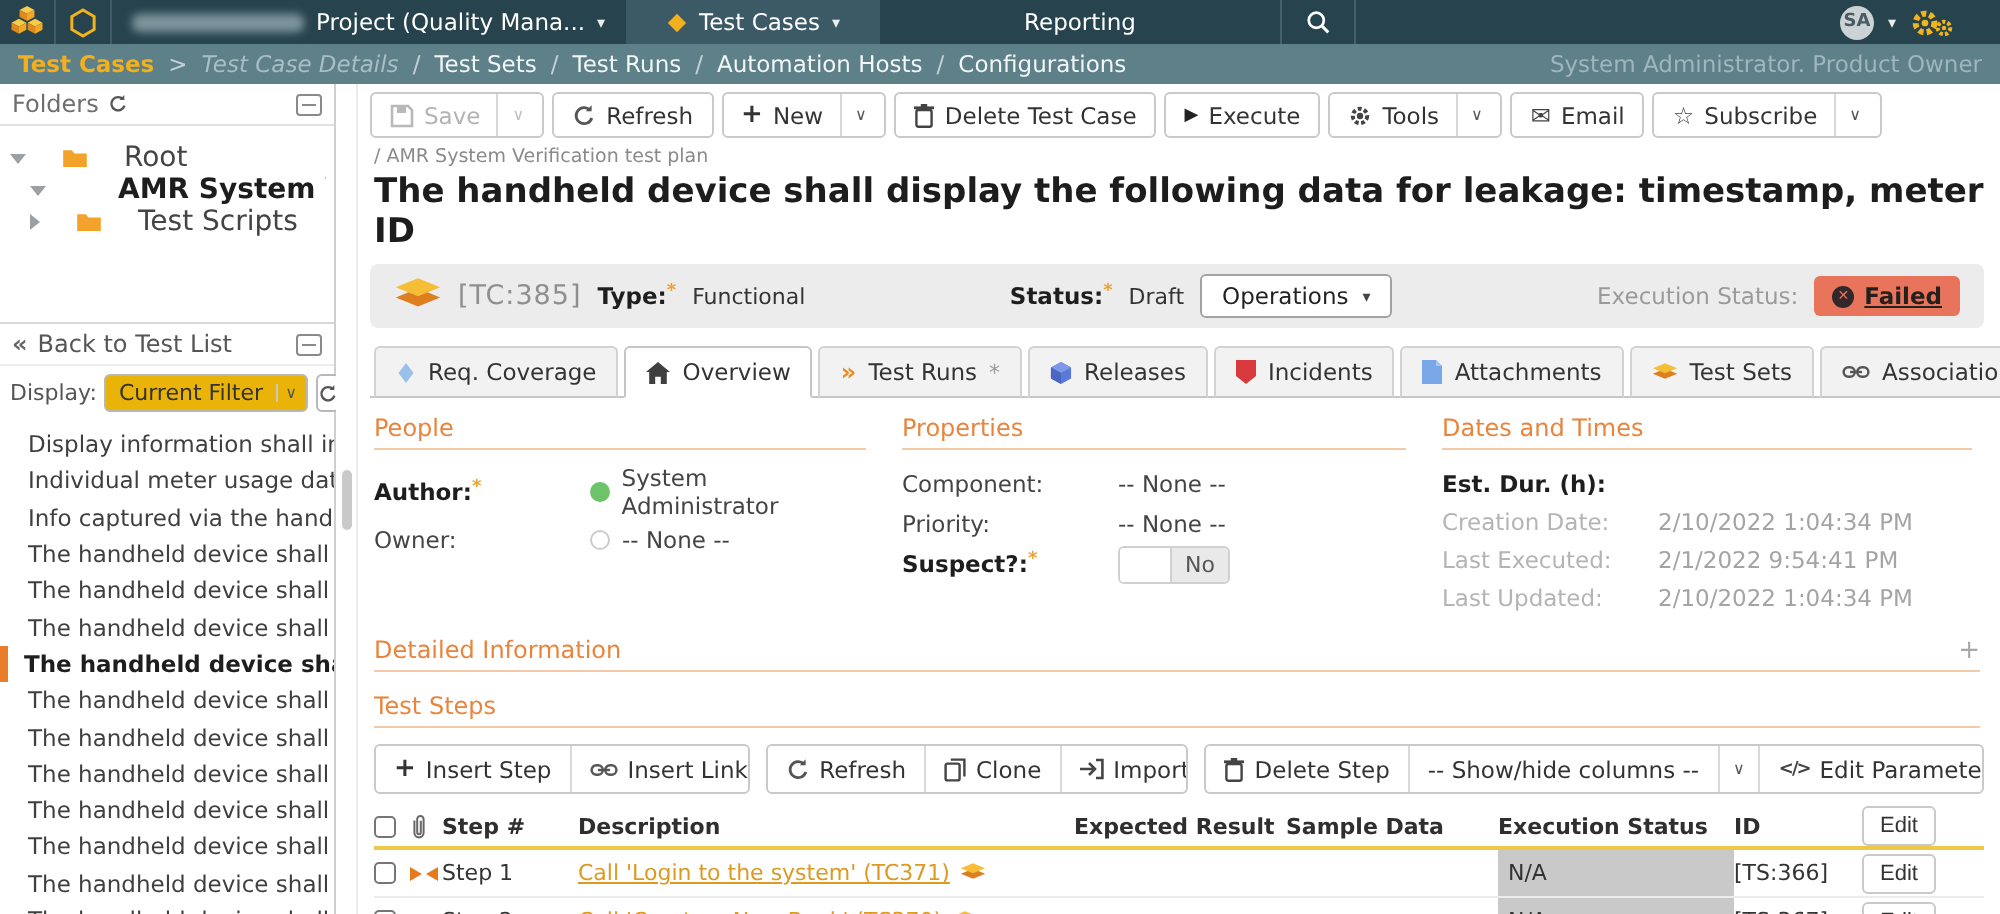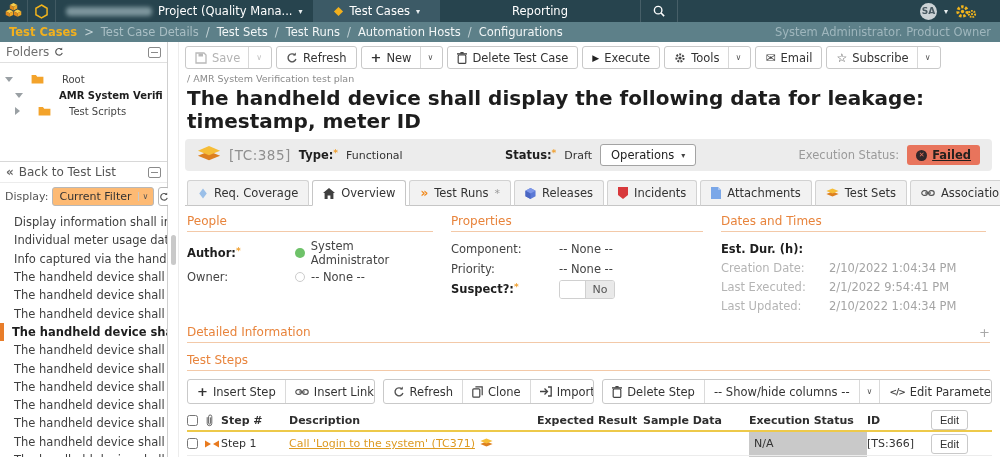--- a/index.html
+++ b/index.html
@@ -17,62 +17,62 @@
   .nav-reporting { width:200px; }
   .nav-search { width:38px; border-left:1px solid rgba(255,255,255,.15); border-right:1px solid rgba(255,255,255,.15); cursor:pointer; }
   .caret { font-size:8px; color:#e8eef0; }
   .nav-right { margin-left:auto; display:flex; align-items:center; gap:7px; padding-right:23px; }
   .avatar { width:17px; height:17px; border-radius:50%; background:#ccd3d6; color:#4a5b63; font-size:9px; font-weight:bold; display:flex; align-items:center; justify-content:center; }
   .gears { display:flex; align-items:center; }
 
   
   .breadcrumb { height:20px; background:#5d8089; display:flex; align-items:center; padding:0 9px; gap:7px; font-size:11.5px; color:#eef3f4; white-space:nowrap; }
   .bc-active { color:#f2b01e; font-weight:bold; cursor:pointer; }
-  .bc-muted { color:#a9bec4; }
+  .bc-muted { color:#a9bec4;font-style:italic; }
   .bc-sep { color:#c3d2d6; }
   .bc-link { color:#f2f6f7; cursor:pointer; }
   .bc-user { margin-left:auto; color:#9fb6bd; }
 
   
   .layout { display:flex; height:415px; }
   .sidebar { width:168px; border-right:1px solid #cfcfcf; display:flex; flex-direction:column; background:#fff; }
   .panel-head { height:21px; display:flex; align-items:center; gap:5px; padding:0 6px; color:#6e6e6e; border-bottom:1px solid #e0e0e0; font-size:12px; flex-shrink:0; }
   .collapse-box { margin-left:auto; width:13px; height:11px; border:1px solid #8a8a8a; border-radius:2px; position:relative; cursor:pointer; }
   .collapse-box::after { content:""; position:absolute; left:2px; right:2px; top:4px; height:1.5px; background:#8a8a8a; }
   .tree { padding:8px 4px 0 5px; height:98px; flex-shrink:0; }
-  .tree-row { display:flex; align-items:center; gap:18px; height:16px; font-size:10px; color:#444; white-space:nowrap; overflow:hidden; cursor:pointer; }
+  .tree-row { display:flex; align-items:center; gap:18px; height:16px; font-size:14px; color:#444; white-space:nowrap; overflow:hidden; cursor:pointer; }
   .tree-row.lvl1 { padding-left:10px; }
   .tree-row.sel { font-weight:bold; color:#1d1d1d; }
   .tri-open { width:0; height:0; border-left:4px solid transparent; border-right:4px solid transparent; border-top:5px solid #9aa0a4; flex-shrink:0; }
   .tri-closed { width:0; height:0; border-top:4px solid transparent; border-bottom:4px solid transparent; border-left:5px solid #9aa0a4; flex-shrink:0; }
   .back-head { border-top:1px solid #d8d8d8; border-bottom:1px solid #ececec; height:22px; color:#555; font-size:12px; gap:5px; padding:0 6px; display:flex; align-items:center; flex-shrink:0; }
   .back-arrows { font-weight:bold; color:#666; cursor:pointer; }
   .display-row { display:flex; align-items:center; gap:4px; padding:4px 5px; font-size:11px; color:#555; flex-shrink:0; }
-  .mini-select { display:flex; align-items:center; border:1px solid #b8b8b8; border-radius:3px; height:19px; background:#fdba74; font-size:11px; color:#333; cursor:pointer; }
+  .mini-select { display:flex; align-items:center; border:1px solid #b8b8b8; border-radius:3px; height:19px; background:#eab308; font-size:11px; color:#333; cursor:pointer; }
   .mini-select .val { padding:0 6px; white-space:nowrap; }
   .mini-select .car { border-left:1px solid #c8c8c8; width:15px; text-align:center; color:#555; font-size:8px; }
   .mini-btn { width:22px; height:19px; border:1px solid #b8b8b8; border-radius:3px; background:#fff; display:flex; align-items:center; justify-content:center; cursor:pointer; }
   .tc-list { flex:1; overflow:hidden; padding-top:3px; }
   .tc-item { display:flex; align-items:center; gap:4px; height:18.3px; padding-left:6px; font-size:11.5px; color:#3f3f3f; white-space:nowrap; overflow:hidden; border-left:4px solid transparent; cursor:pointer; }
   .tc-item.selected { border-left-color:#e87d2a; font-weight:bold; color:#1e1e1e; padding-left:4px; }
   .splitter { width:11px; background:#fff; border-right:1px solid #ececec; display:flex; align-items:center; justify-content:center; }
   .splitter-handle { width:5px; height:30px; background:#c9c9c9; border-radius:3px; cursor:col-resize; }
 
   
   .main { flex:1; min-width:0; padding:2px 8px 0 6px; display:flex; flex-direction:column; overflow:hidden; }
   .toolbar { display:flex; gap:4px; align-items:center; margin-top:2px; }
   .btn { display:inline-flex; align-items:center; gap:5px; height:23px; padding:0 9px; border:1px solid #c9c9c9; border-radius:3px; background:#fff; font-size:11.5px; color:#333; cursor:pointer; white-space:nowrap; }
   .btn .seg { margin-left:3px; padding-left:7px; border-left:1px solid #d8d8d8; font-size:8px; color:#555; align-self:stretch; display:flex; align-items:center; }
   .btn.disabled { color:#b3b3b3; }
   .btn.disabled .seg { color:#c2c2c2; }
   .plus-ico { font-weight:bold; font-size:13px; color:#333; line-height:1; }
   .play-ico { font-size:9px; color:#222; }
   .glyph-ico { font-size:12px; color:#444; line-height:1; }
   .path { font-size:9.5px; color:#8a8a8a; margin:4px 0 2px 2px; }
-  .title { font-size:20px; font-weight:bold; color:#1d1d1d; margin:1px 0 6px 2px; line-height:1.15; }
+  .title { font-size:17px; font-weight:bold; color:#1d1d1d; margin:1px 0 6px 2px; line-height:1.15; }
   .tc-header { height:32px; background:#ececec; border-radius:4px; display:flex; align-items:center; gap:8px; padding:0 12px; flex-shrink:0; }
   .tc-id { color:#8f8f8f; font-size:13.5px; letter-spacing:.5px; }
   .lbl-req { font-weight:bold; font-size:11.5px; color:#1e1e1e; }
   .req-star { color:#f0a030; font-size:9px; vertical-align:top; }
   .hdr-val { font-size:11px; color:#333; }
   .hdr-spacer { flex:1; }
   .ops-btn { background:#fff; border:1px solid #a3a3a3; border-radius:3px; height:22px; padding:0 10px; display:flex; align-items:center; gap:7px; font-size:11.5px; color:#222; cursor:pointer; }
   .exec-label { color:#9a9a9a; font-size:11.5px; }
   .failed-badge { background:#e8745c; border-radius:3px; height:20px; display:flex; align-items:center; gap:5px; padding:0 9px; cursor:pointer; }
   .failed-x { width:11px; height:11px; border-radius:50%; background:#32272a; color:#e8745c; font-size:7px; display:flex; align-items:center; justify-content:center; font-weight:bold; }

